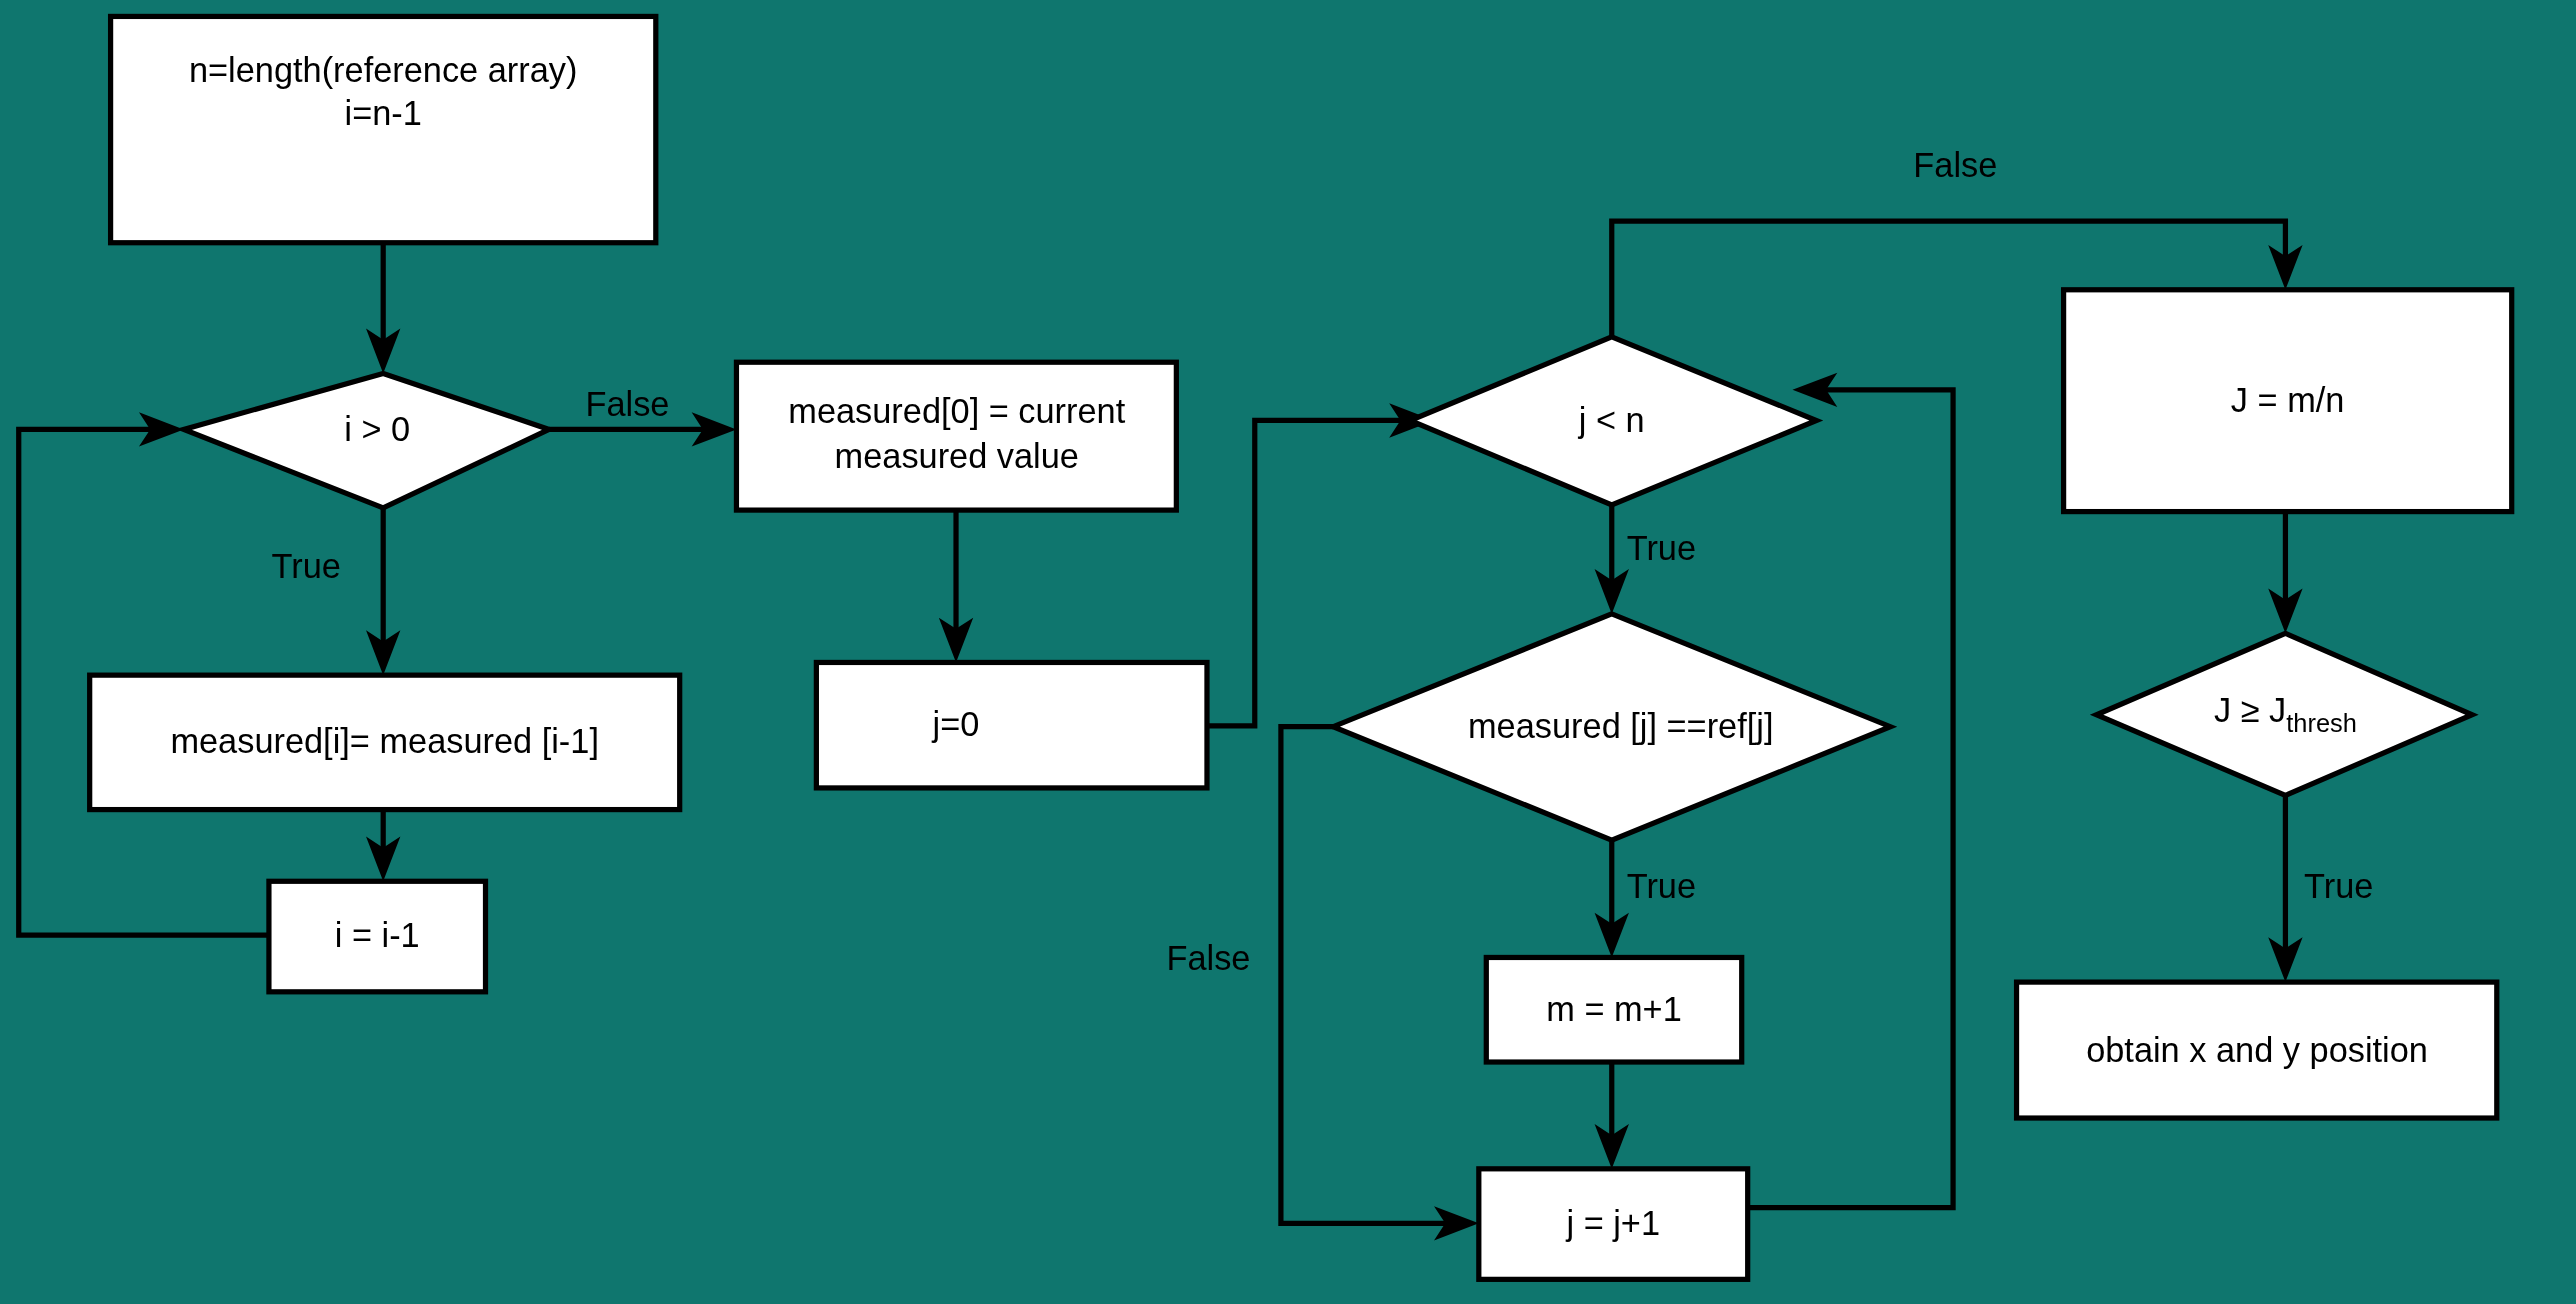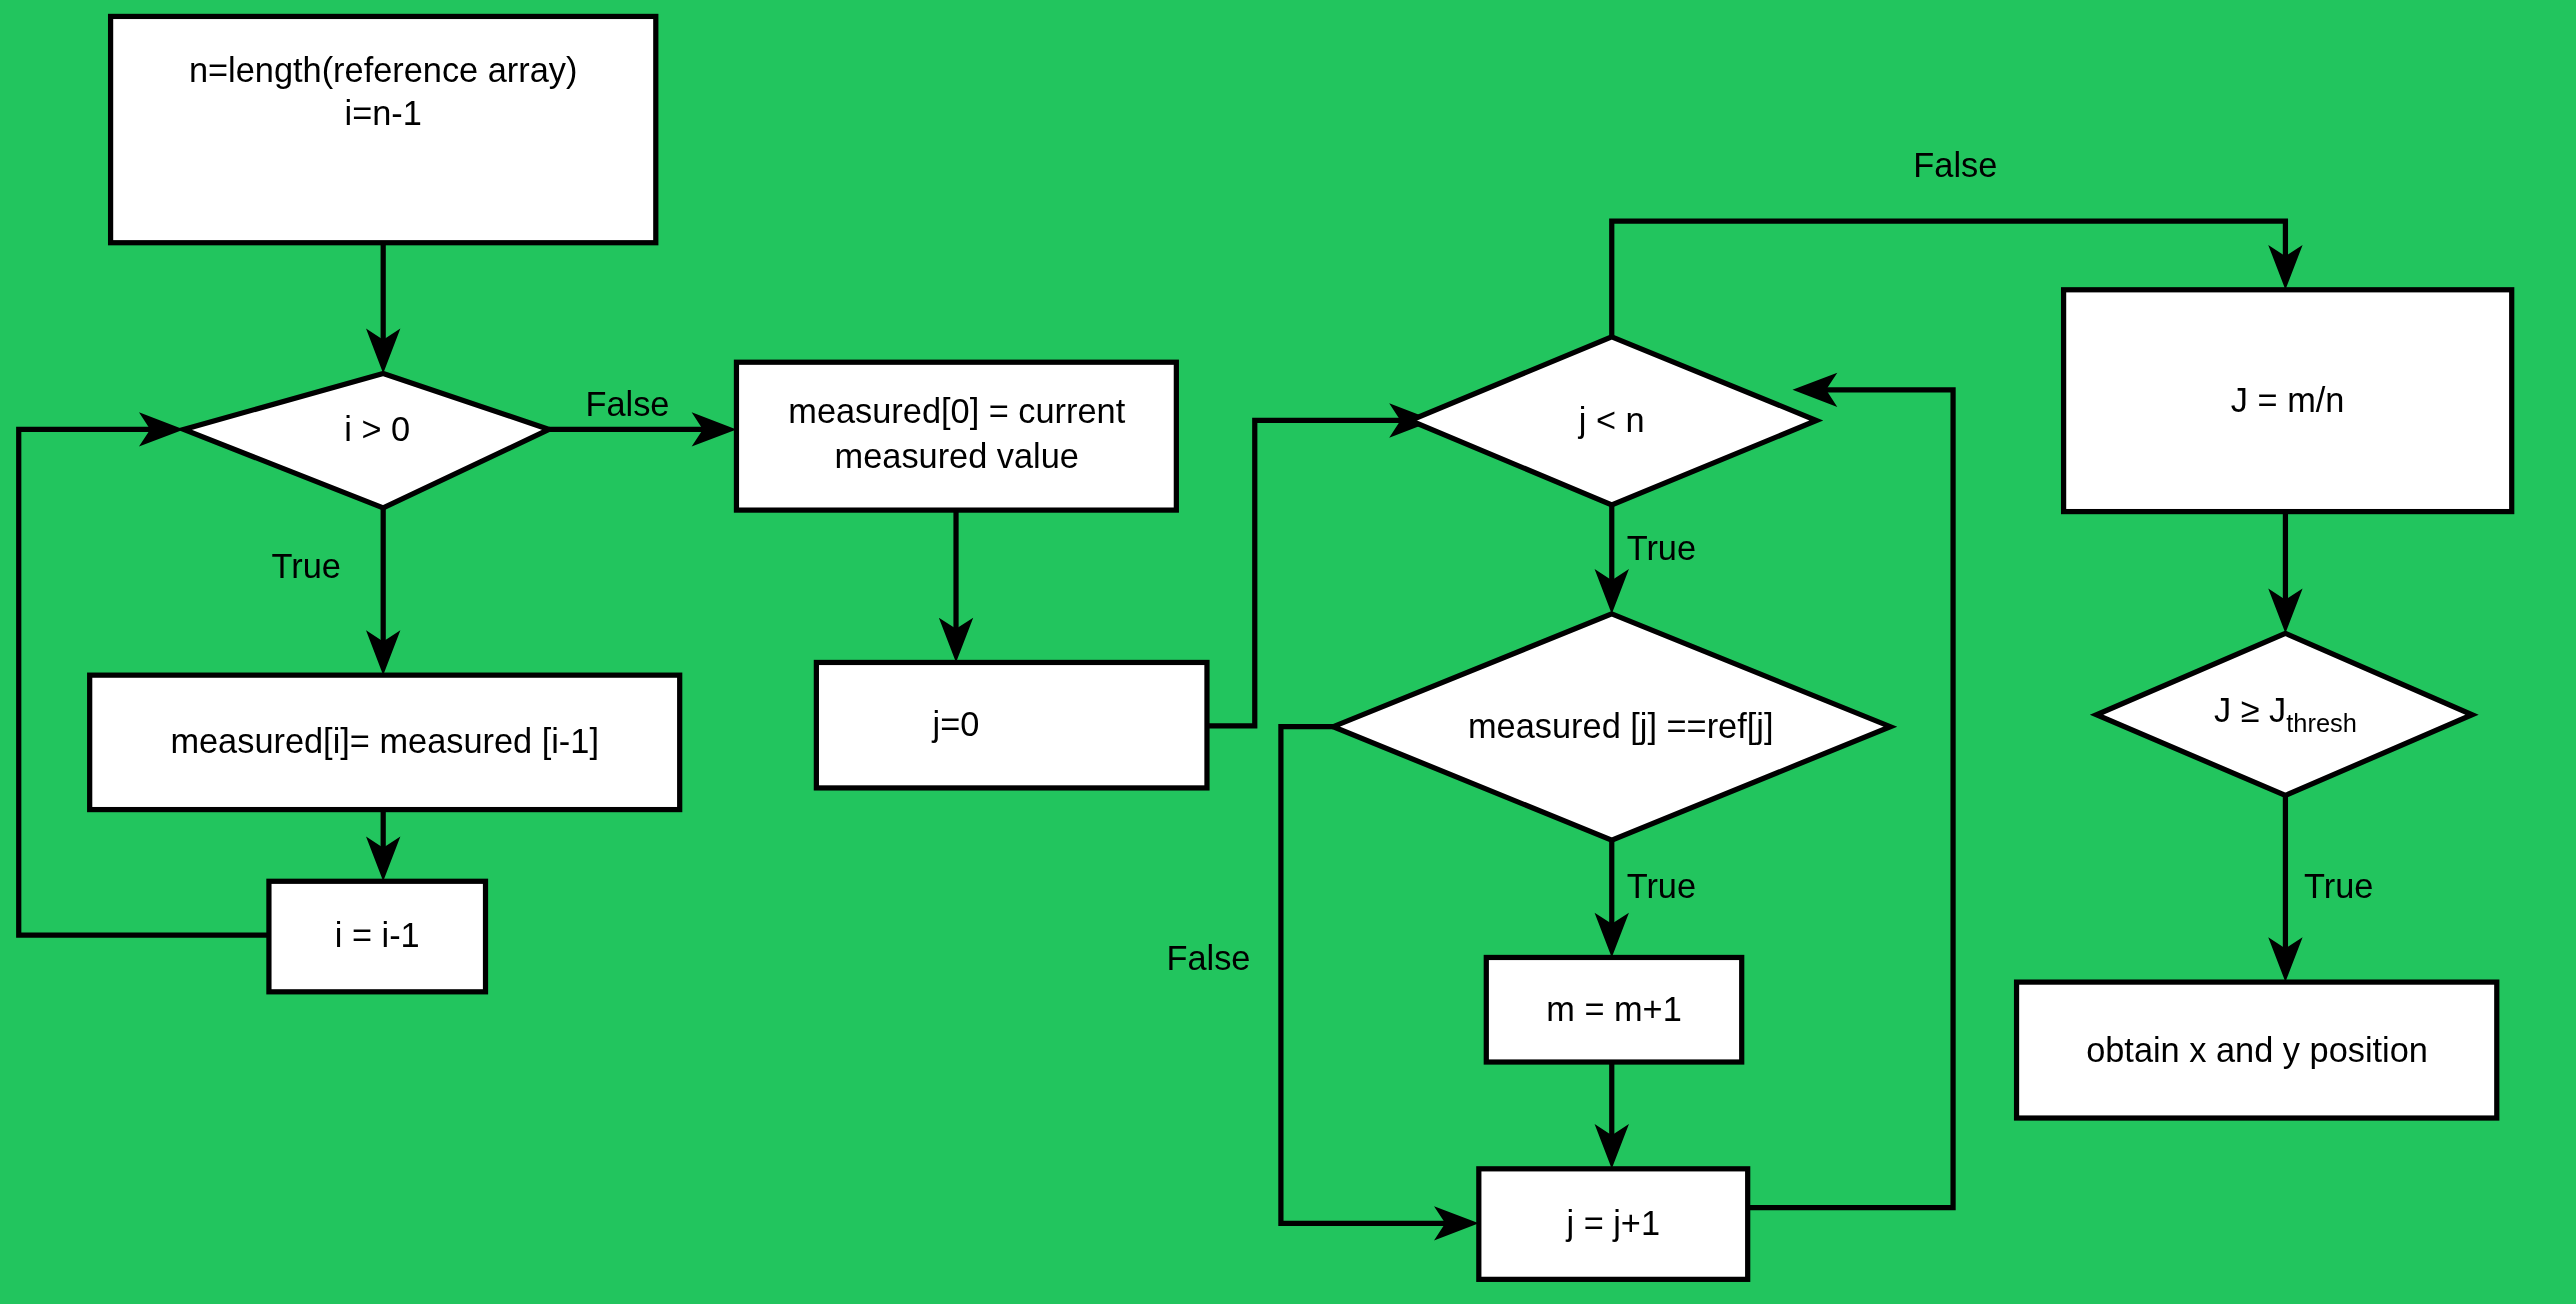--- a/index.html
+++ b/index.html
@@ -11,21 +11,21 @@
   body {
     width: 2576px;
     height: 1304px;
     overflow: hidden;
     font-family: "Liberation Sans", sans-serif;
   }
   #flowchart-root {
     position: relative;
     width: 2576px;
     height: 1304px;
-    background: #22c55e;
+    background: #0f766e;
   }
   svg.diagram {
     display: block;
     width: 2576px;
     height: 1304px;
   }
   .node-shape {
     fill: #ffffff;
     stroke: #000000;
     stroke-width: 7;

